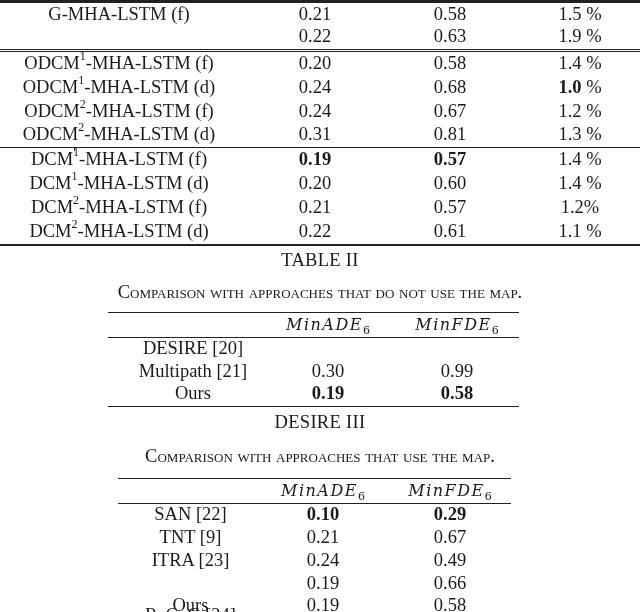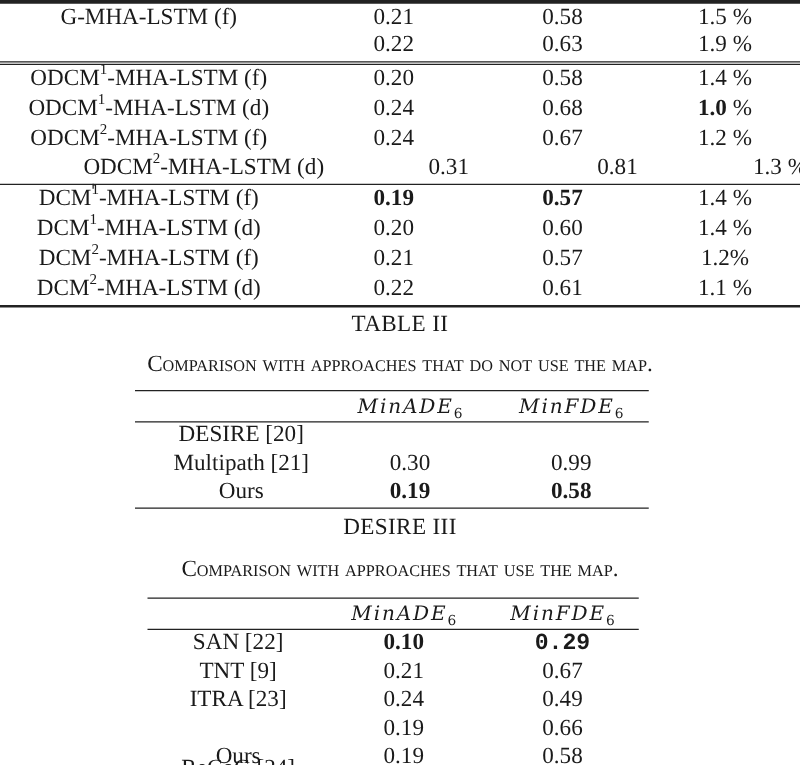--- a/index.html
+++ b/index.html
@@ -106,21 +106,21 @@
     <span class="c-ade">0.24</span>
     <span class="c-fde">0.68</span>
     <span class="c-rate"><b style="position:static">1.0</b><span style="position:static"> %</span></span>
   </div>
   <div class="row" style="top:99px;">
     <span class="c-name"><span style="position:static">ODCM</span><sup>2</sup><span style="position:static">-MHA-LSTM (f)</span></span>
     <span class="c-ade">0.24</span>
     <span class="c-fde">0.67</span>
     <span class="c-rate">1.2 %</span>
   </div>
-  <div class="row" style="top:122px;margin-left:44px;">
+  <div class="row" style="top:122px;">
     <span class="c-name"><span style="position:static">ODCM</span><sup>2</sup><span style="position:static">-MHA-LSTM (d)</span></span>
     <span class="c-ade">0.31</span>
     <span class="c-fde">0.81</span>
     <span class="c-rate">1.3 %</span>
   </div>
 
   <div class="rule" style="top:147px; height:1px;"></div>
   <div class="rule" style="top:147px; left:74px; width:1px; height:4px;"></div>
 
   <div class="row" style="top:147px;">
@@ -185,21 +185,21 @@
   <div class="rule" style="top:0; width:393px; height:1px;"></div>
   <div class="srow" style="top:1px; width:393px;">
     <span class="hdr-math" style="left:140px; width:130px;"><span style="position:static">MinADE</span><sub>6</sub></span>
     <span class="hdr-math" style="left:267px; width:130px;"><span style="position:static">MinFDE</span><sub>6</sub></span>
   </div>
   <div class="rule" style="top:25px; width:393px; height:1px;"></div>
 
   <div class="srow" style="top:25px; width:393px;">
     <span style="left:0; width:145px;">SAN [22]</span>
     <span class="bold" style="left:140px; width:130px;">0.10</span>
-    <span class="bold" style="left:267px; width:130px;font-family:Liberation Mono, monospace;">0.29</span>
+    <span class="bold" style="left:267px; width:130px;">0.29</span>
   </div>
   <div class="srow" style="top:48px; width:393px;">
     <span style="left:0; width:145px;">TNT [9]</span>
     <span style="left:140px; width:130px;">0.21</span>
     <span style="left:267px; width:130px;">0.67</span>
   </div>
   <div class="srow" style="top:71px; width:393px;">
     <span style="left:0; width:145px;">ITRA [23]</span>
     <span style="left:140px; width:130px;">0.24</span>
     <span style="left:267px; width:130px;">0.49</span>

